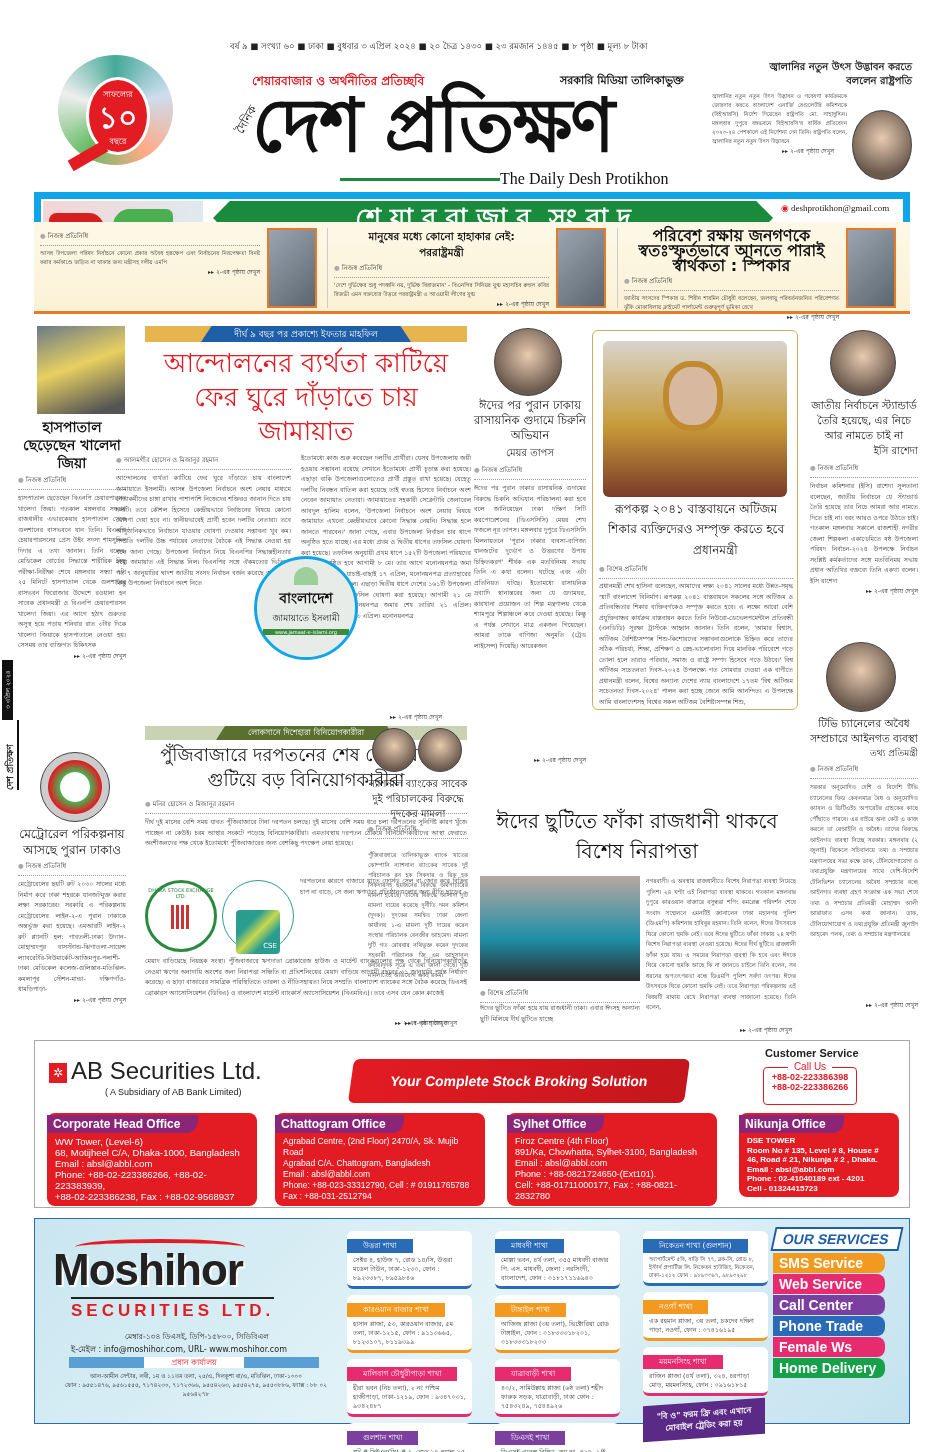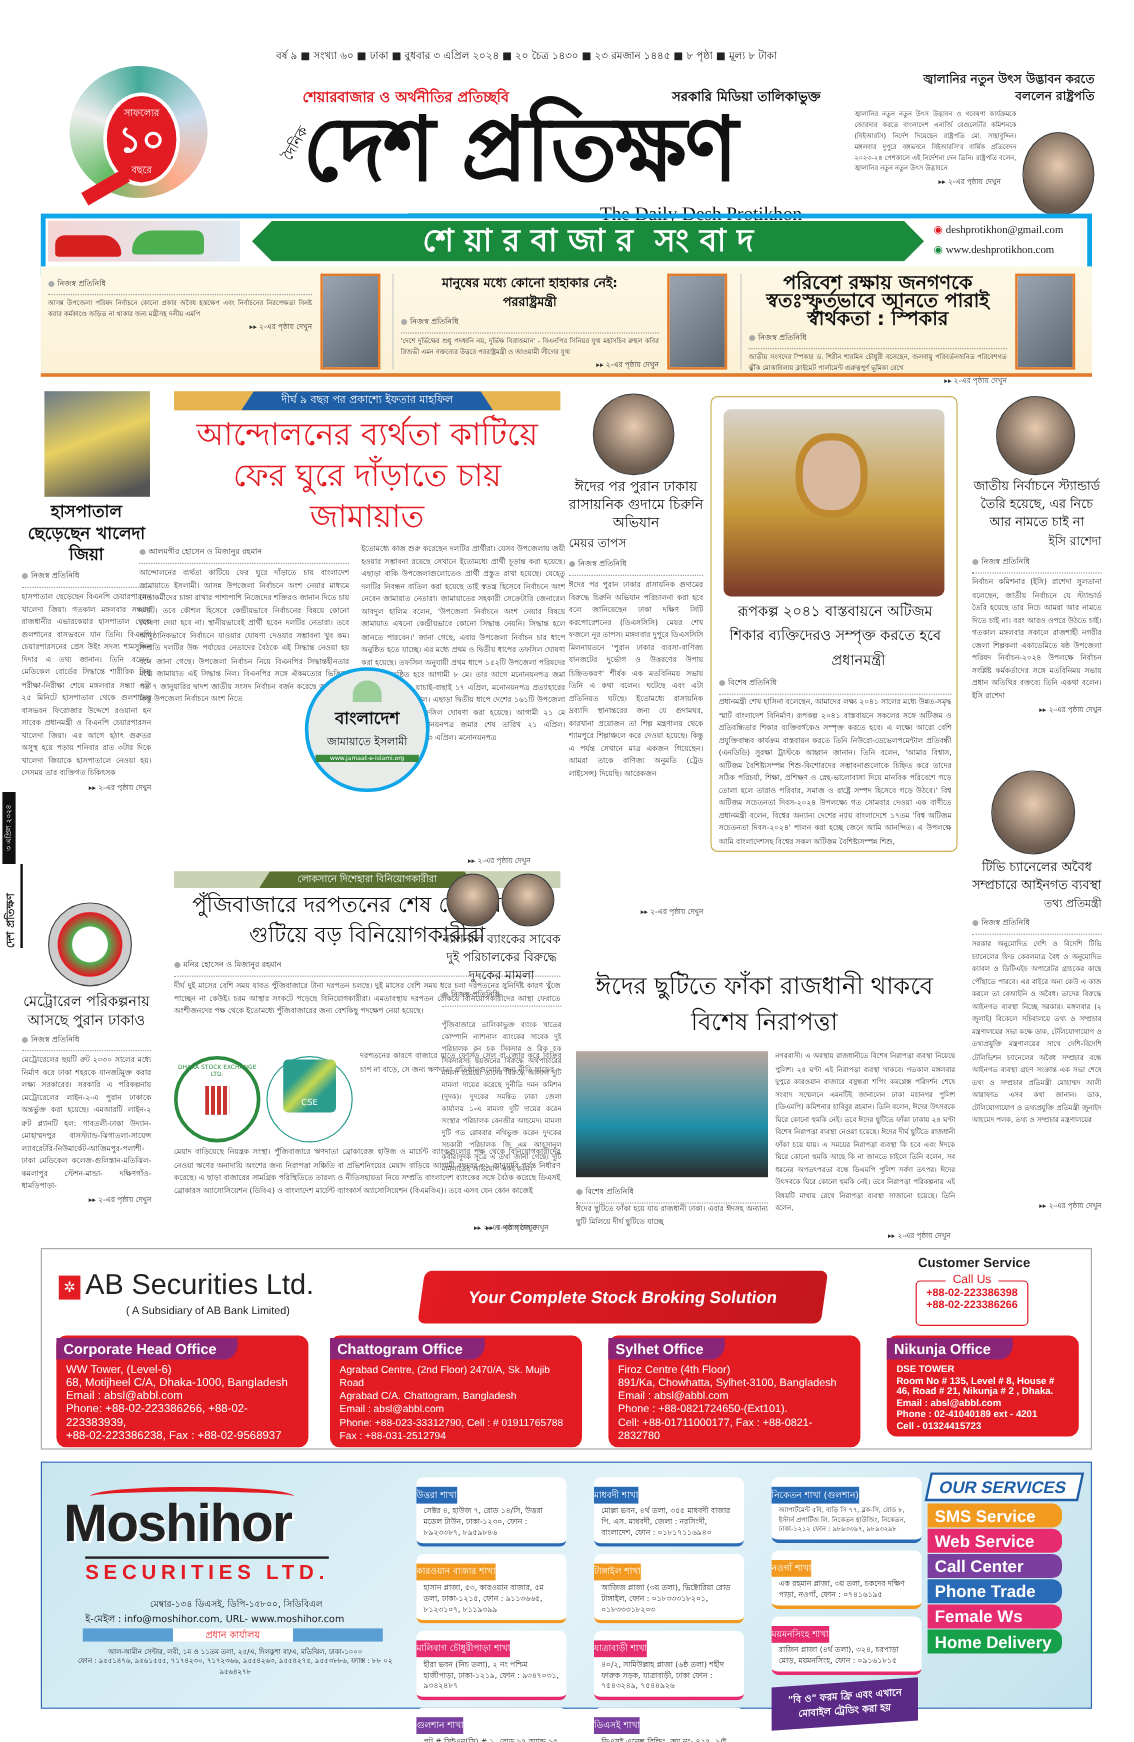--- a/index.html
+++ b/index.html
@@ -10,21 +10,21 @@
 .rep::before{content:"● ";color:#aaa}
 .more{font-size:6px;color:#333}
 .more::before{content:"▸▸ "}
 .hd{font-family:"DejaVu Sans",sans-serif;font-weight:bold;text-align:center;color:#111}
 .photo{background:linear-gradient(135deg,#9aa5b1,#5b6670);border:2px solid #e37b2a}
 .round{border-radius:50%;border:1px solid #444;background:radial-gradient(circle at 50% 40%,#e8cbb0,#6b5a4e 70%)}
 .office{background:#e31b23;border-radius:8px;color:#fff;padding:0 8px 4px;width:210px}
 .office .ot{background:#8b2577;display:inline-block;padding:2px 18px 2px 6px;border-radius:0 0 12px 0;font-weight:bold;font-size:12px;font-family:"Liberation Sans",sans-serif;margin-left:-8px}
 .office .ob{font-size:9.5px;line-height:11px;font-family:"Liberation Sans",sans-serif;margin-top:3px}
 .br{background:#fff;border-radius:6px;border-bottom:3px solid;width:125px;padding:2px 6px 4px;position:relative}
-.br .bt2{display:inline-block;color:#fff;font-size:7.5px;padding:1px 0;margin:-6px 0 2px -6px}
+.br .bt2{display:inline-block;color:#fff;font-size:7.5px;padding:1px 16px;margin:-6px 0 2px -6px}
 .br .bb{font-size:6.3px;line-height:9px;color:#333}
 .svc{color:#fff;font-weight:bold;font-family:"Liberation Sans",sans-serif;font-size:14px;padding:2px 6px;width:112px;border-radius:0 8px 8px 0;margin-bottom:1px}
 </style>
 </head>
 <body>
 
 <div class="abs" style="left:230px;top:40px;font-size:8.5px;color:#222">বর্ষ ৯ ■ সংখ্যা ৬০ ■ ঢাকা ■ বুধবার ৩ এপ্রিল ২০২৪ ■ ২০ চৈত্র ১৪৩০ ■ ২৩ রমজান ১৪৪৫ ■ ৮ পৃষ্ঠা ■ মূল্য ৮ টাকা</div>
 <div class="abs" style="left:48px;top:55px;width:130px;height:115px">
   <div class="abs" style="left:10px;top:0;width:115px;height:110px;border-radius:50%;background:conic-gradient(#4a9,#cde,#fa8,#6b6,#eee,#4a9)"></div>
   <div class="abs" style="left:38px;top:22px;width:64px;height:78px;border-radius:50%;background:#e31b23;border:3px solid #fff;text-align:center;color:#fff">
@@ -41,21 +41,21 @@
 <div class="abs" style="left:340px;top:178px;width:160px;height:3px;background:#1a8a3c"></div>
 <div class="abs" style="left:500px;top:170px;font-family:'Liberation Serif',serif;font-size:16px;color:#111">The Daily Desh Protikhon</div>
 
 <div class="abs" style="left:712px;top:60px;width:200px">
   <div style="font-size:10px;font-weight:bold;text-align:right;line-height:14px;padding-left:50px">জ্বালানির নতুন উৎস উদ্ভাবন করতে বললেন রাষ্ট্রপতি</div>
   <div class="abs round" style="left:140px;top:50px;width:60px;height:70px;border-radius:50%"></div>
   <div class="bt" style="width:135px;font-size:5.5px;line-height:9px;margin-top:4px">জ্বালানির নতুন নতুন উৎস উদ্ভাবন ও গবেষণা কার্যক্রমকে জোরদার করতে বাংলাদেশ এনার্জি রেগুলেটরি কমিশনকে (বিইআরসি) নির্দেশ দিয়েছেন রাষ্ট্রপতি মো. সাহাবুদ্দিন। মঙ্গলবার দুপুরে বঙ্গভবনে বিইআরসি'র বার্ষিক প্রতিবেদন ২০২৩-২৪ পেশকালে এই নির্দেশনা দেন তিনি। রাষ্ট্রপতি বলেন, জ্বালানির নতুন নতুন উৎস উদ্ভাবনে</div>
   <div class="more" style="margin-left:70px">২-এর পৃষ্ঠায় দেখুন</div>
 </div>
 
-<div class="abs" style="left:34px;top:178px;width:876px;height:52px;border:4px solid #0ea5e9">
+<div class="abs" style="left:34px;top:192px;width:876px;height:52px;border:7px solid #0ea5e9">
   <div class="abs" style="left:2px;top:2px;width:160px;height:34px;background:linear-gradient(90deg,#f5d5d5,#dfe9f0)">
     <div class="abs" style="left:6px;top:12px;width:55px;height:18px;background:#d62020;border-radius:10px 20px 4px 4px"></div>
     <div class="abs" style="left:70px;top:8px;width:60px;height:20px;background:#4caf50;border-radius:20px 8px 4px 4px"></div>
   </div>
   <div class="abs" style="left:172px;top:2px;width:560px;height:34px;background:#1a8a3c;color:#fff;font-size:26px;font-weight:bold;text-align:center;line-height:34px;clip-path:polygon(3% 0,97% 0,100% 50%,97% 100%,3% 100%,0 50%);white-space:pre">শে য়া র বা জা র  সং বা দ</div>
   <div class="abs" style="left:740px;top:4px;font-size:9px;font-family:'Liberation Serif',serif"><span style="color:#e31b23">◉ </span><span>deshprotikhon@gmail.com</span></div>
   <div class="abs" style="left:740px;top:21px;font-size:9px;font-family:'Liberation Serif',serif"><span style="color:#1a8a3c">◉ </span><span>www.deshprotikhon.com</span></div>
 </div>
 
 <div class="abs" style="left:34px;top:222px;width:876px;height:92px;background:linear-gradient(#fdf8e6,#fbf1d6);border-bottom:3px solid #e37b2a">
@@ -125,30 +125,30 @@
 <div class="abs hd" style="left:145px;top:742px;width:322px;font-size:18px;line-height:25px;font-weight:normal">পুঁজিবাজারে দরপতনের শেষ কোথায় হাত গুটিয়ে বড় বিনিয়োগকারীরা</div>
 <div class="abs" style="left:145px;top:796px;width:322px">
   <div class="rep">মনির হোসেন ও মিজানুর রহমান</div>
   <div class="bt">দীর্ঘ দুই মাসের বেশি সময় যাবত পুঁজিবাজারে টানা দরপতন চলছে। দুই মাসের বেশি সময় ধরে চলা দরপতনের সুনির্দিষ্ট কারণ খুঁজে পাচ্ছেন না কেউই। চরম আস্থার সংকটে পড়েছে বিনিয়োগকারীরা। এমতাবস্থায় দরপতন ঠেকিয়ে বিনিয়োগকারীদের আস্থা ফেরাতে অংশীজনদের পক্ষ থেকে ইতোমধ্যে পুঁজিবাজারের জন্য বেশকিছু পদক্ষেপ নেয়া হয়েছে।</div>
 </div>
 <div class="abs round" style="left:145px;top:880px;width:72px;height:72px;background:#fff;border:3px solid #2b8a3e">
   <div style="font-size:5px;color:#2b8a3e;text-align:center;margin-top:4px">DHAKA STOCK EXCHANGE LTD.</div>
   <div style="width:20px;height:24px;margin:6px auto;background:repeating-linear-gradient(90deg,#c33 0 3px,#fff 3px 5px)"></div>
 </div>
 <div class="abs round" style="left:222px;top:880px;width:72px;height:72px;background:#fff;border:1px solid #2a9d8f">
-  <div style="width:44px;height:44px;margin:2px auto;background:linear-gradient(135deg,#2a9d8f 30%,#c8d850 50%,#2a9d8f 70%);border-radius:4px;color:#fff;font-size:7px;text-align:center;padding:32px 3px 0">CSE</div>
+  <div style="width:44px;height:44px;margin:29px auto;background:linear-gradient(135deg,#2a9d8f 30%,#c8d850 50%,#2a9d8f 70%);border-radius:4px;color:#fff;font-size:7px;text-align:right;padding:32px 3px 0">CSE</div>
 </div>
 <div class="abs bt" style="left:300px;top:876px;width:168px;height:78px;overflow:hidden">দরপতনের কারণে বাজারে যাতে ফোর্সড সেল বা জোর করে বিক্রির চাপ না বাড়ে, সে জন্য ঋণদাতা প্রতিষ্ঠানগুলোর জন্য নীতি ছাড়ের</div>
 <div class="abs bt" style="left:145px;top:956px;width:322px">মেয়াদ বাড়িয়েছে নিয়ন্ত্রক সংস্থা। পুঁজিবাজারে ঋণদাতা ব্রোকারেজ হাউজ ও মার্চেন্ট ব্যাংকগুলোর পক্ষ থেকে বিনিয়োগকারীদের নেওয়া ঋণের অনাদায়ি অংশের জন্য নিরাপত্তা সঞ্চিতি বা প্রভিশনিংয়ের মেয়াদ বাড়িয়ে আগামী বছরের ৩১ জানুয়ারি পর্যন্ত নির্ধারণ করেছে। এ ছাড়া বাজারের সামগ্রিক পরিস্থিতিতে তারল্য ও নীতিসহায়তা নিয়ে সম্প্রতি বাংলাদেশ ব্যাংকের সঙ্গে বৈঠক করেছে ডিএসই ব্রোকারস অ্যাসোসিয়েশন (ডিবিএ) ও বাংলাদেশ মার্চেন্ট ব্যাংকার্স অ্যাসোসিয়েশন (বিএমবিএ)। তবে এসব যেন কোন কাজেই</div>
 <div class="abs more" style="left:395px;top:1018px">২-এর পৃষ্ঠায় দেখুন</div>
 
 <div class="abs round" style="left:494px;top:328px;width:68px;height:68px"></div>
 <div class="abs" style="left:474px;top:398px;width:112px">
   <div class="hd" style="font-size:11.5px;line-height:15px;font-weight:normal">ঈদের পর পুরান ঢাকায় রাসায়নিক গুদামে চিরুনি অভিযান</div>
-  <div style="font-size:10px;text-align:left;border-top:0;margin-top:2px">মেয়র তাপস</div>
+  <div style="font-size:10px;text-align:center;border-top:0;margin-top:2px">মেয়র তাপস</div>
   <div class="rep">নিজস্ব প্রতিনিধি</div>
   <div class="bt" style="height:272px;overflow:hidden">ঈদের পর পুরান ঢাকার রাসায়নিক গুদামের বিরুদ্ধে চিরুনি অভিযান পরিচালনা করা হবে বলে জানিয়েছেন ঢাকা দক্ষিণ সিটি করপোরেশনের (ডিএসসিসি) মেয়র শেখ ফজলে নূর তাপস। মঙ্গলবার দুপুরে ডিএসসিসি মিলনায়তনে 'পুরান ঢাকার ব্যবসা-বাণিজ্য যানজটের দুর্ভোগ ও উত্তরণের উপায় চিহ্নিতকরণ' শীর্ষক এক মতবিনিময় সভায় তিনি এ কথা বলেন। ঘটেছে এবং এটা প্রতিনিয়ত ঘটছে। ইতোমধ্যে রাসায়নিক দ্রব্যাদি স্থানান্তরের জন্য যে গুদামঘর, কারখানা প্রয়োজন তা শিল্প মন্ত্রণালয় থেকে শ্যামপুরে শিল্পাঞ্চলে করে দেওয়া হয়েছে। কিন্তু এ পর্যন্ত সেখানে মাত্র একজন গিয়েছেন। আমরা তাকে বাণিজ্য অনুমতি (ট্রেড লাইসেন্স) দিয়েছি। আরেকজন</div>
   <div class="more" style="text-align:right">২-এর পৃষ্ঠায় দেখুন</div>
 </div>
 
 <div class="abs" style="left:592px;top:330px;width:206px;height:380px;border:1px solid #c9b25a;border-radius:6px">
   <div class="abs" style="left:10px;top:10px;width:184px;height:156px;border-radius:6px;background:linear-gradient(180deg,#d8d4cc,#c79a38 55%,#7a3a2a)">
     <div class="abs" style="left:60px;top:20px;width:60px;height:70px;border-radius:45%;background:#d8b89e;border:6px solid #c08a30"></div>
   </div>
   <div class="abs hd" style="left:6px;top:168px;width:194px;font-size:12px;line-height:20px;font-weight:normal">রূপকল্প ২০৪১ বাস্তবায়নে অটিজম শিকার ব্যক্তিদেরও সম্পৃক্ত করতে হবে</div>

